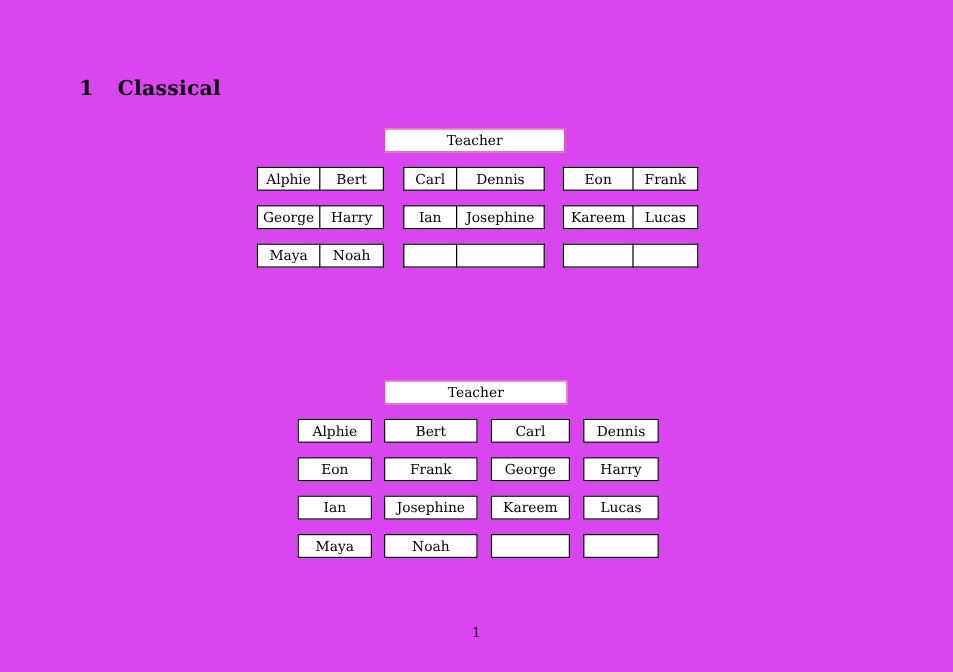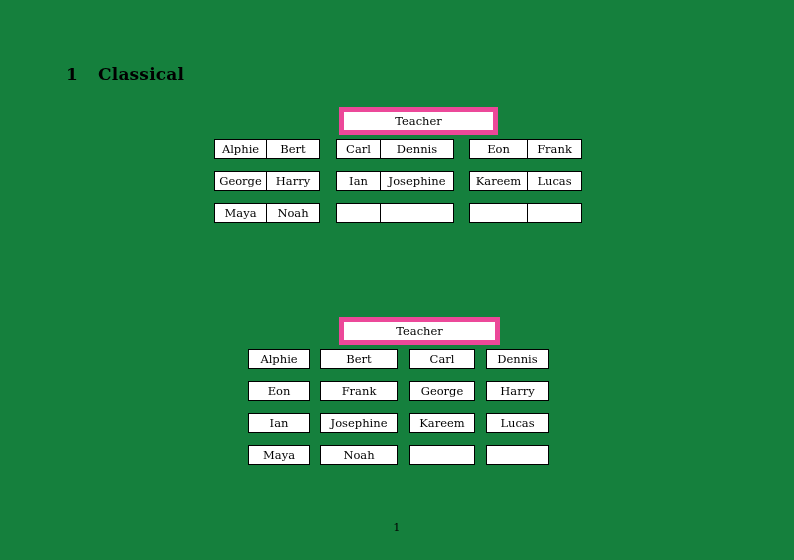--- a/index.html
+++ b/index.html
@@ -10,21 +10,21 @@
   }
   body {
     font-family: "DejaVu Serif", "Liberation Serif", serif;
     color: #000000;
     -webkit-font-smoothing: antialiased;
   }
   .page {
     position: relative;
     width: 794px;
     height: 560px;
-    background: #15803d;
+    background: #d946ef;
     overflow: hidden;
   }
 
   
   .section-heading {
     position: absolute;
     font-weight: bold;
     font-size: 17px;
     letter-spacing: 0.2px;
     white-space: nowrap;
@@ -59,30 +59,29 @@
     white-space: nowrap;
     overflow: hidden;
   }
   .tbl td.empty {
     color: transparent;
   }
 
   
   .teacher-box {
     position: absolute;
-    border: 5px solid #ec4899;
+    border: 1px solid #ec4899;
     background: #ffffff;
     font-size: 11.5px;
     line-height: 16px;
     height: 16px;
     text-align: center;
     padding: 1px 2px;
     box-sizing: content-box;
     white-space: nowrap;
-    margin-left: 19px;
   }
 
   
   .cellbox {
     position: absolute;
     border: 1px solid #000000;
     background: #ffffff;
     font-size: 11.5px;
     line-height: 16px;
     height: 16px;

